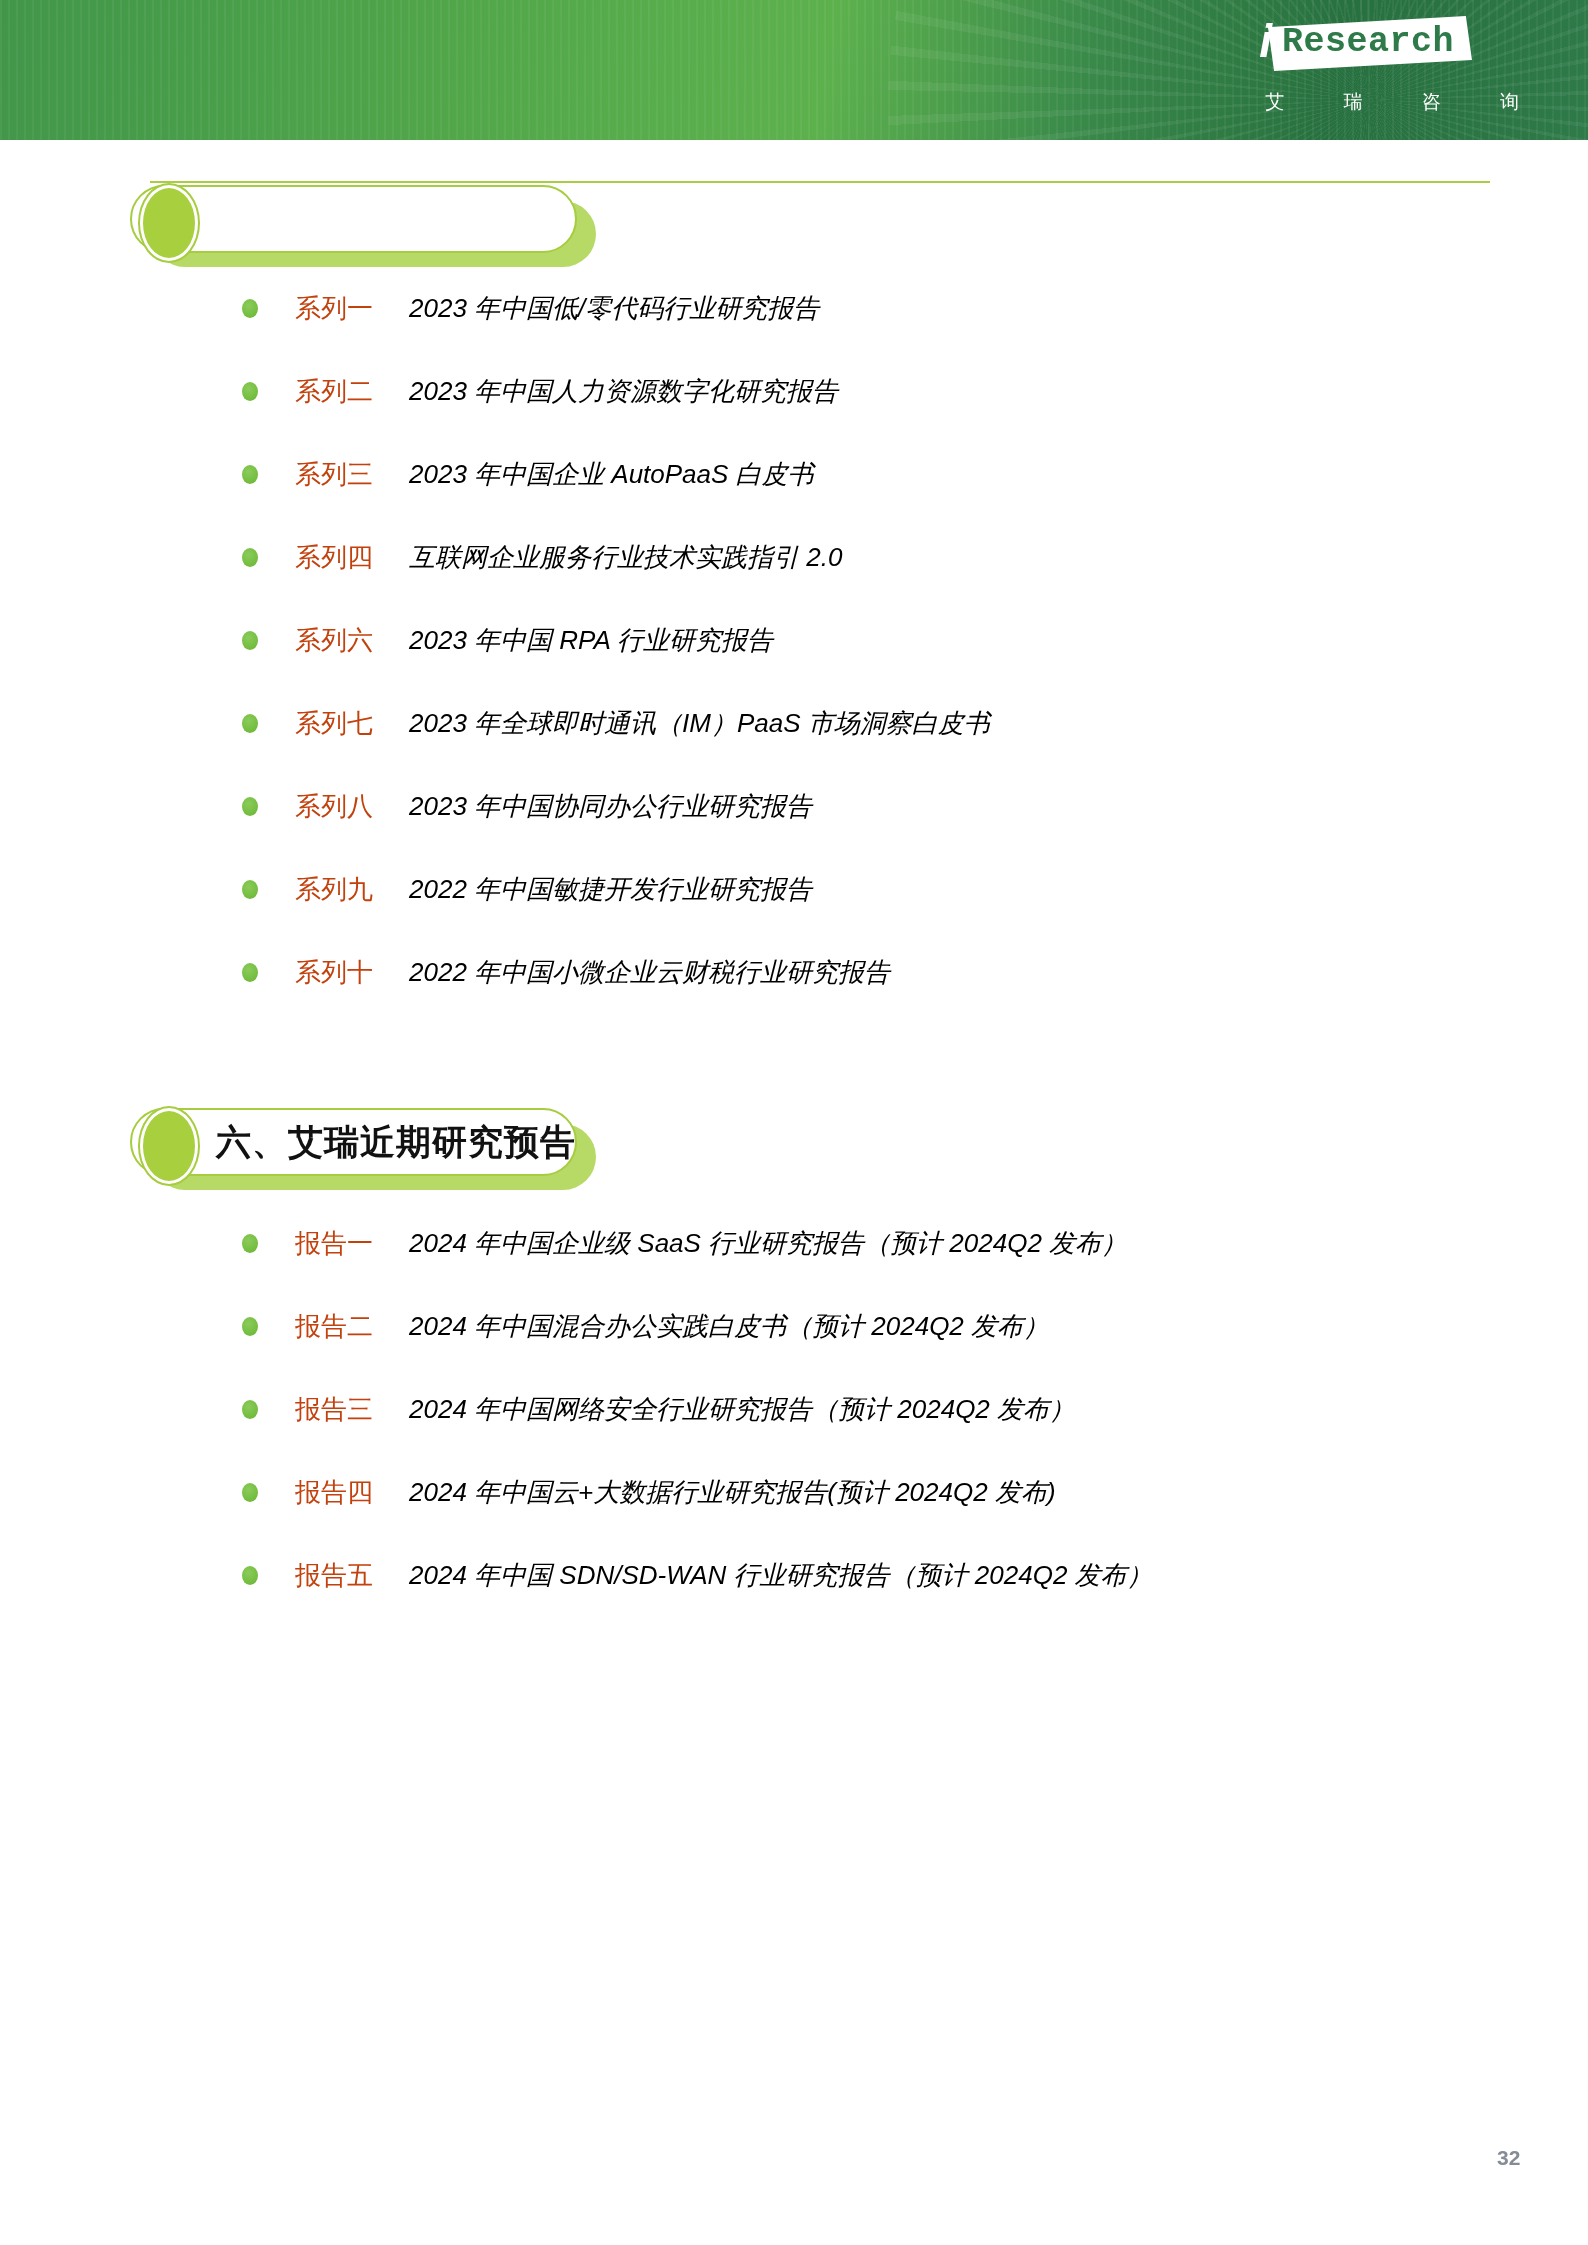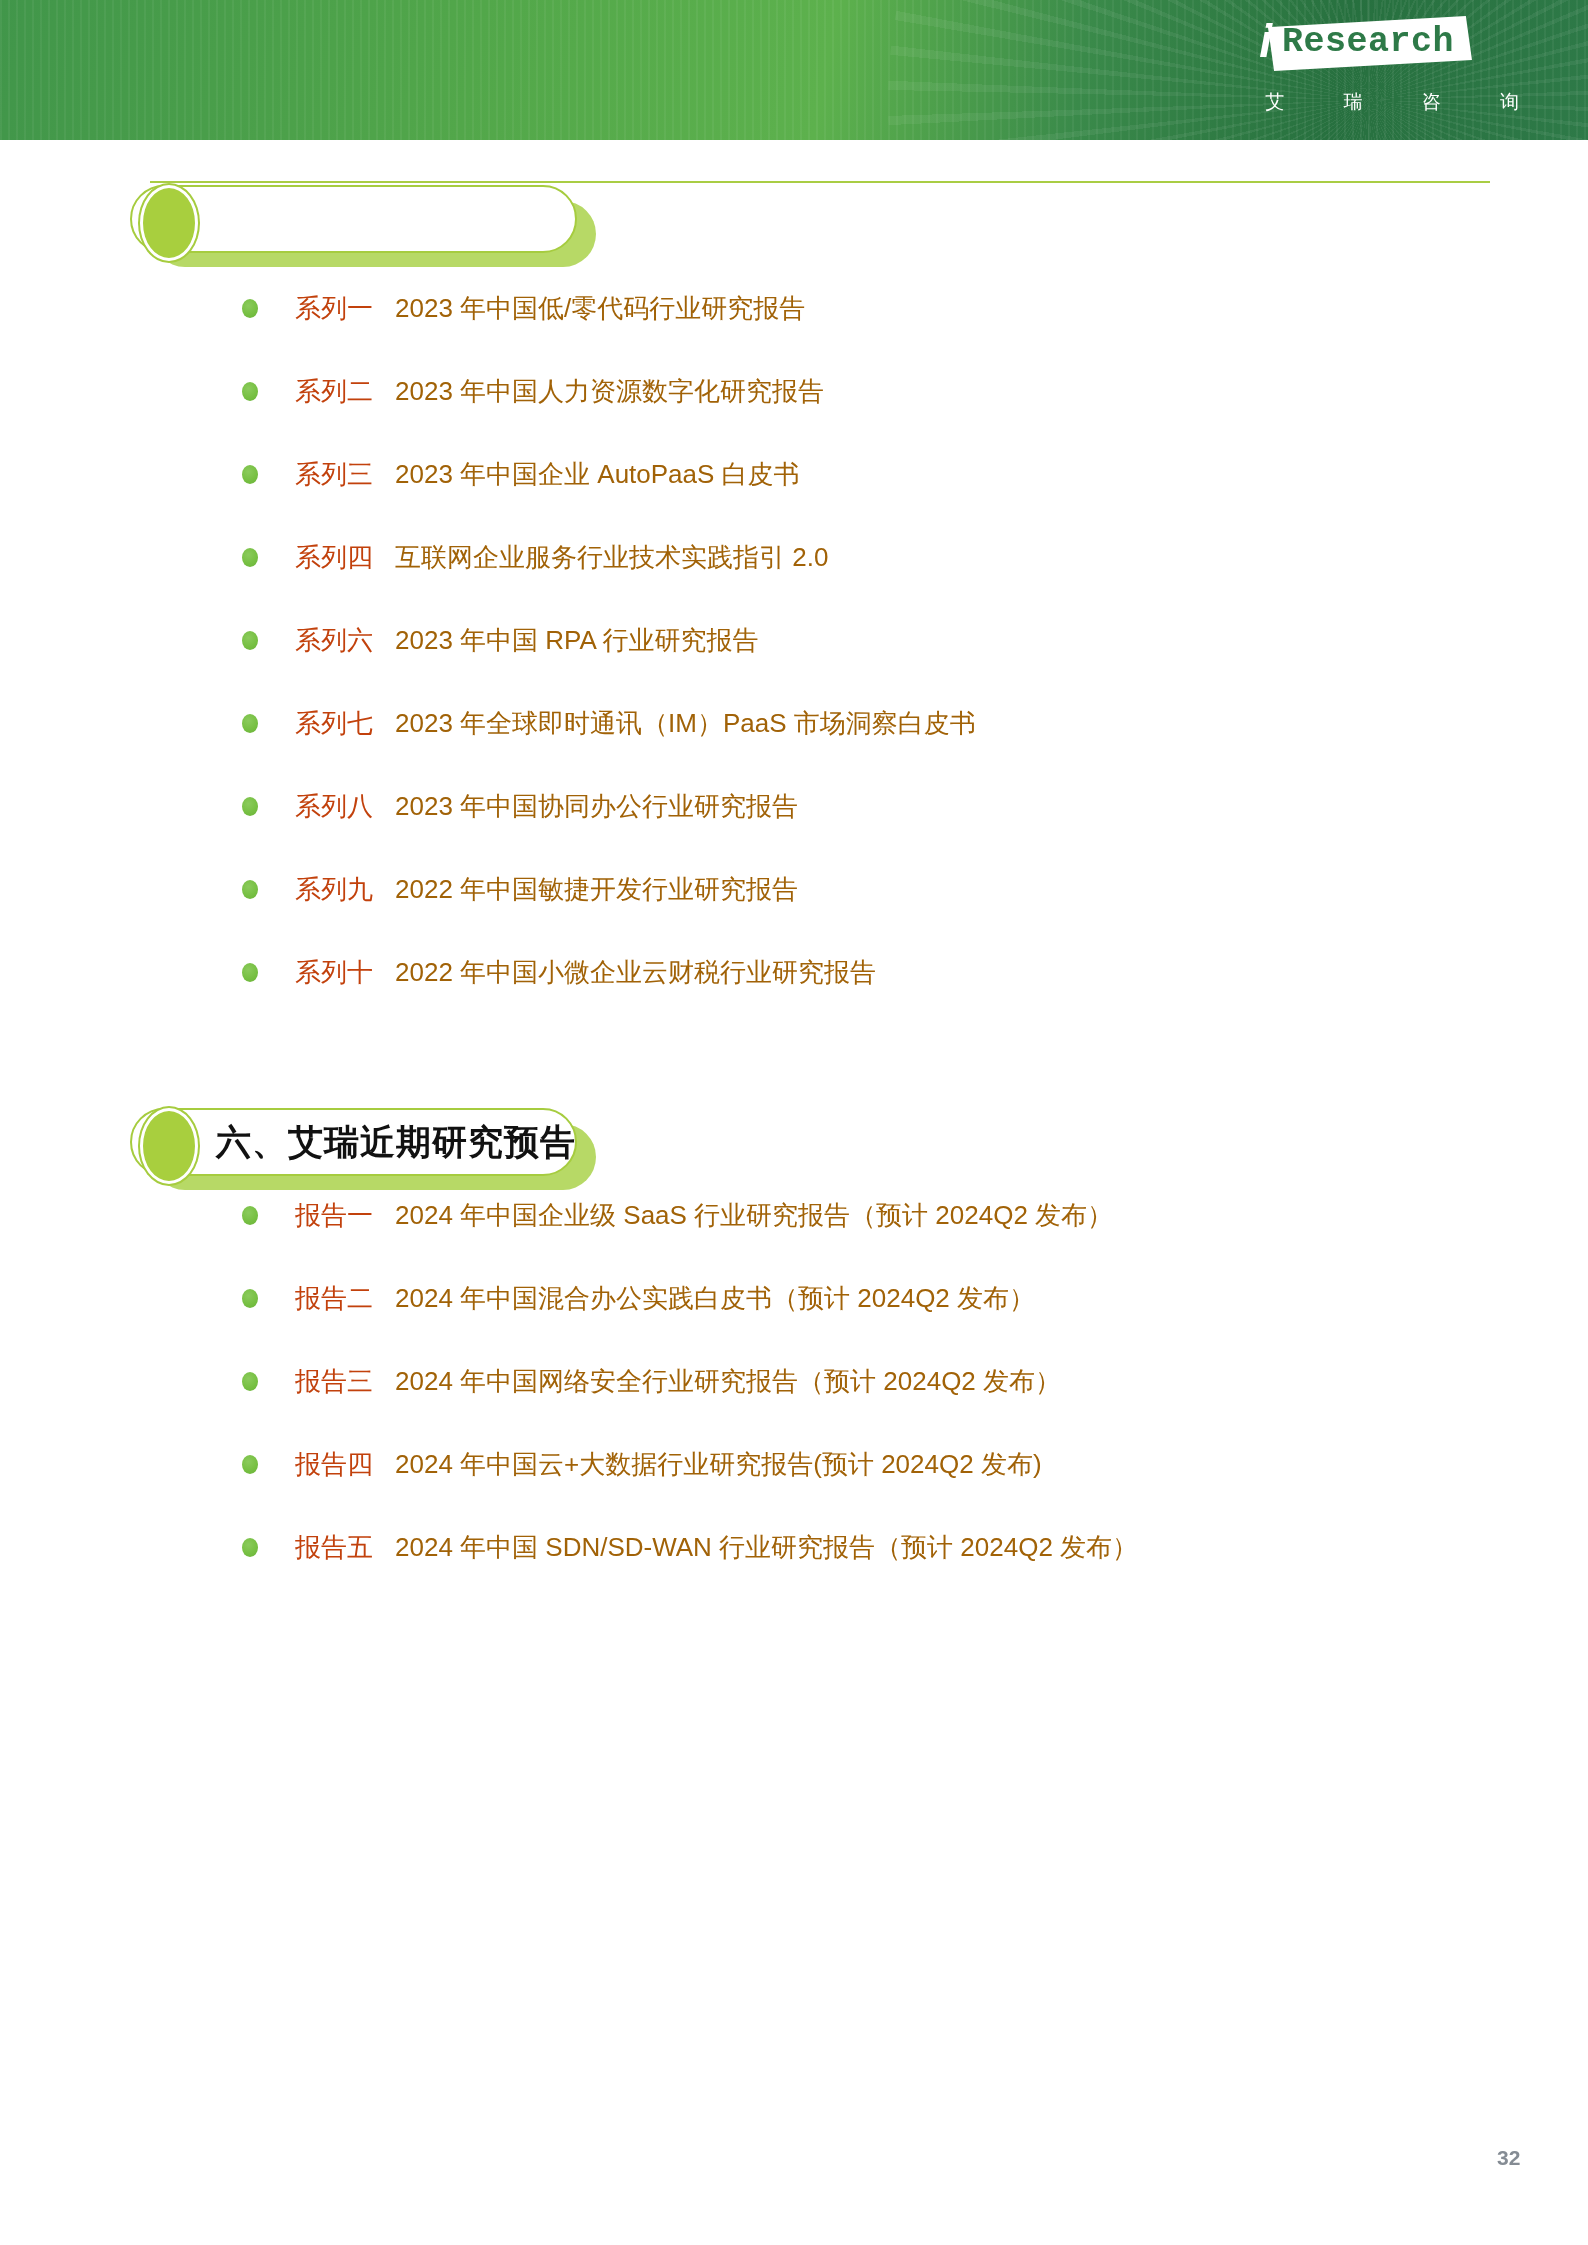--- a/index.html
+++ b/index.html
@@ -64,21 +64,21 @@
 
   
   .list { position:absolute; left:242px; }
   .row { display:flex; align-items:center; height:34px; margin-bottom:49px; }
   .dot {
     flex:none; width:16px; height:19px; border-radius:50%;
     background:radial-gradient(circle at 40% 35%, #8bcb5c 0%, #77c043 55%, #6ab239 100%);
     margin-right:37px;
   }
   .lbl { flex:none; width:78px; font-size:26px; color:#c2410c; white-space:nowrap;text-align:right; }
-  .txt { font-size:26px; color:#a16207; margin-left:22px; white-space:nowrap; }
+  .txt { font-size:26px; color:#000000; margin-left:36px; white-space:nowrap;font-style:italic; }
 
   
   .page-num {
     position:absolute; left:1497px; top:2146px;
     font-size:21px; font-weight:700; color:#858c94;
   }
 </style>
 </head>
 <body>
 
@@ -150,21 +150,21 @@
     </div>
   </div>
 
   <div class="section-header" style="top:1108px;">
     <div class="sh-shadow"></div>
     <div class="sh-pill"></div>
     <div class="sh-circle"></div>
     <h2 class="sh-title">六、艾瑞近期研究预告</h2>
   </div>
 
-  <div class="list" style="top:1198px;">
+  <div class="list" style="top:1226px;">
     <div class="row">
       <span class="dot"></span>
       <span class="lbl">报告一</span>
       <span class="txt">2024 年中国企业级 SaaS 行业研究报告（预计 2024Q2 发布）</span>
     </div>
     <div class="row">
       <span class="dot"></span>
       <span class="lbl">报告二</span>
       <span class="txt">2024 年中国混合办公实践白皮书（预计 2024Q2 发布）</span>
     </div>

